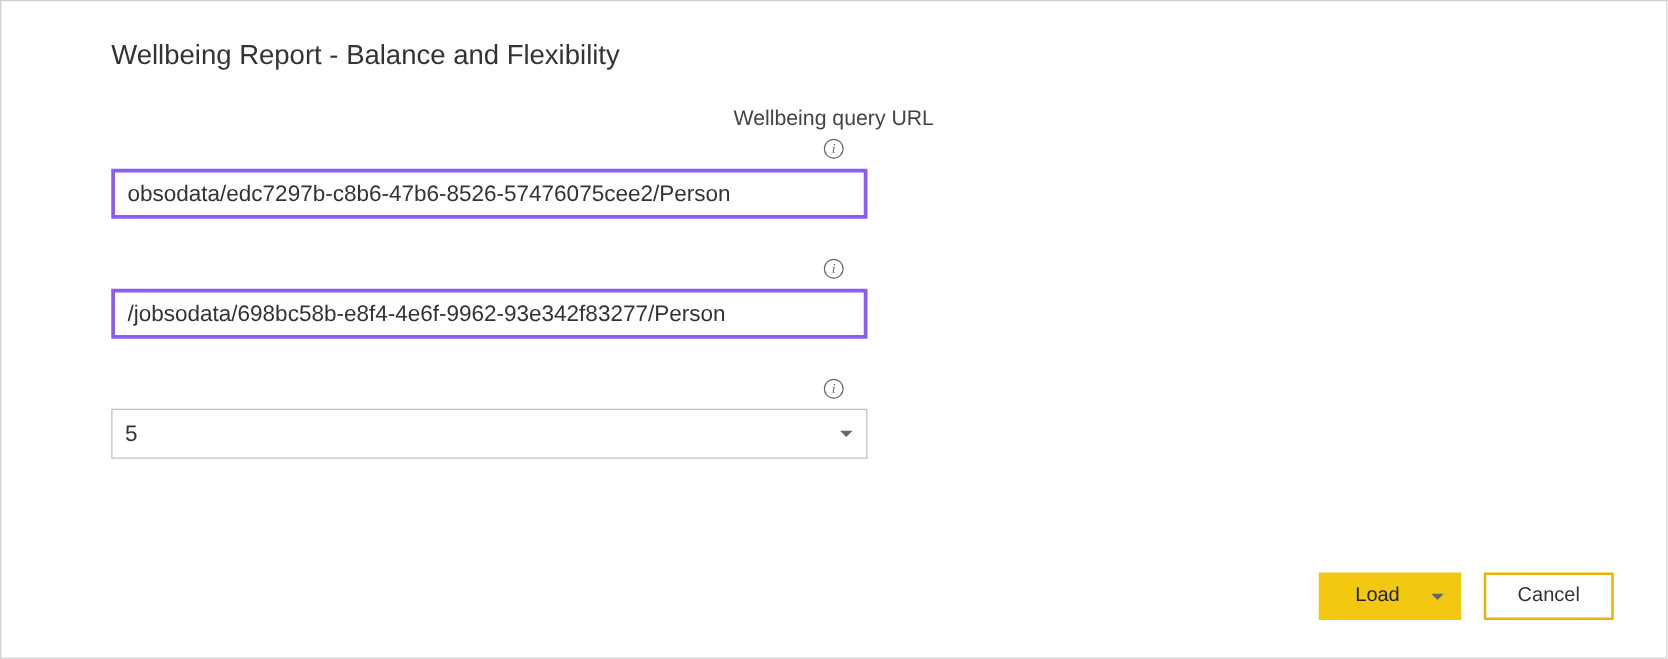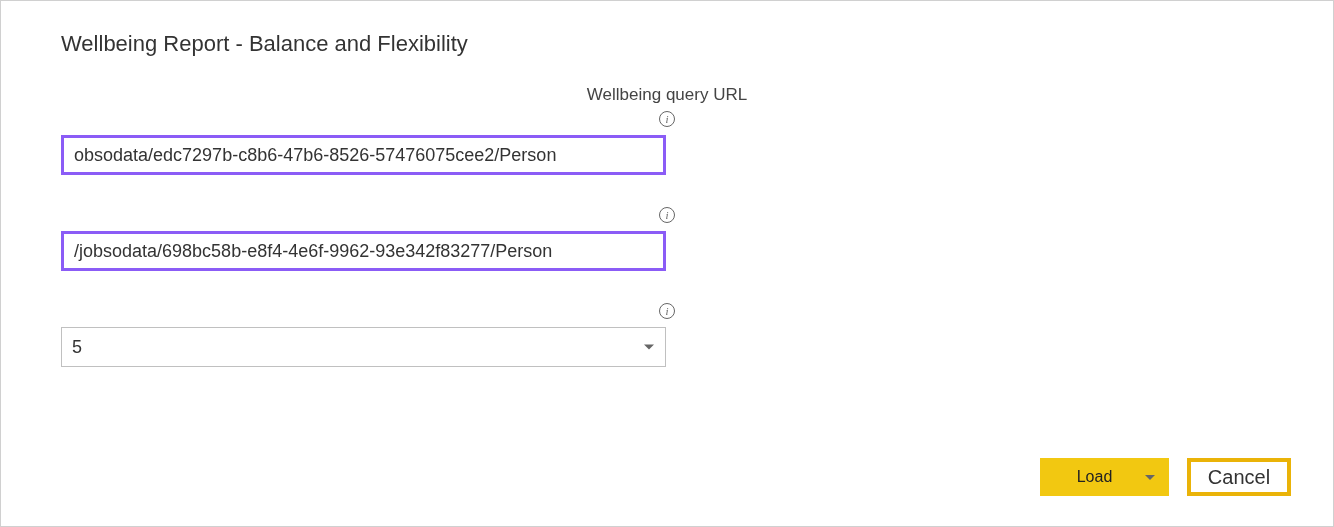--- a/index.html
+++ b/index.html
@@ -9,21 +9,21 @@
     }
     body {
       font-family: 'Segoe UI', Tahoma, Geneva, sans-serif;
       background: #ffffff;
       width: 1334px;
       height: 527px;
       position: relative;
       border: 1px solid #d0d0d0;
     }
     .dialog-content {
-      padding: 30px 60px;
+      padding: 30px 88px;
     }
     .dialog-title {
       font-size: 22px;
       font-weight: 400;
       color: #333333;
       margin-bottom: 28px;
     }
     .field-group {
       margin-bottom: 32px;
     }
@@ -96,21 +96,21 @@
       bottom: 30px;
       right: 42px;
       display: flex;
       gap: 18px;
       align-items: center;
     }
     .load-button {
       background: #f2c811;
       border: none;
       height: 38px;
-      width: 129px;
+      width: 114px;
       display: flex;
       align-items: center;
       justify-content: center;
       gap: 10px;
       cursor: pointer;
       font-size: 16px;
       color: #222222;
       font-family: inherit;
       padding: 0 14px;
     }
@@ -120,25 +120,25 @@
     }
     .load-caret {
       width: 0;
       height: 0;
       border-left: 5px solid transparent;
       border-right: 5px solid transparent;
       border-top: 5px solid #666666;
     }
     .cancel-button {
       background: #ffffff;
-      border: 4px solid #eab308;
+      border: 2px solid #eab308;
       height: 38px;
       width: 104px;
       cursor: pointer;
-      font-size: 20px;
+      font-size: 16px;
       color: #333333;
       font-family: inherit;
     }
   </style>
 </head>
 <body>
 
 <div class="dialog-content">
   <h1 class="dialog-title">Wellbeing Report - Balance and Flexibility</h1>
 

